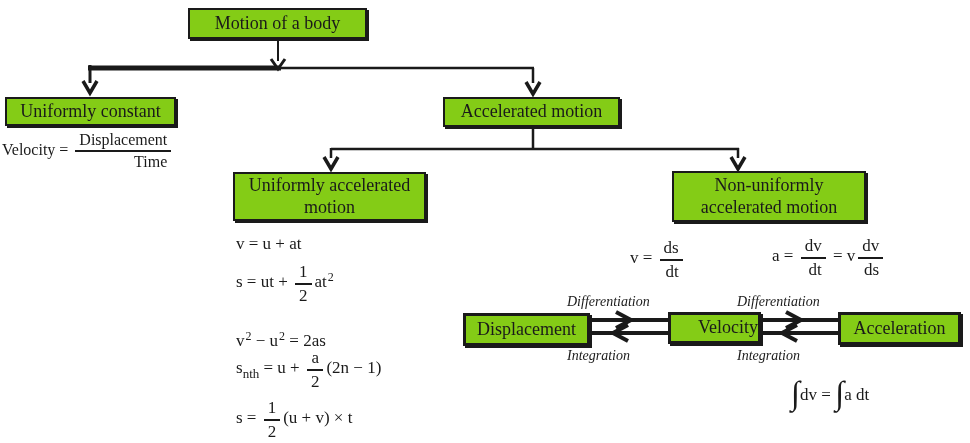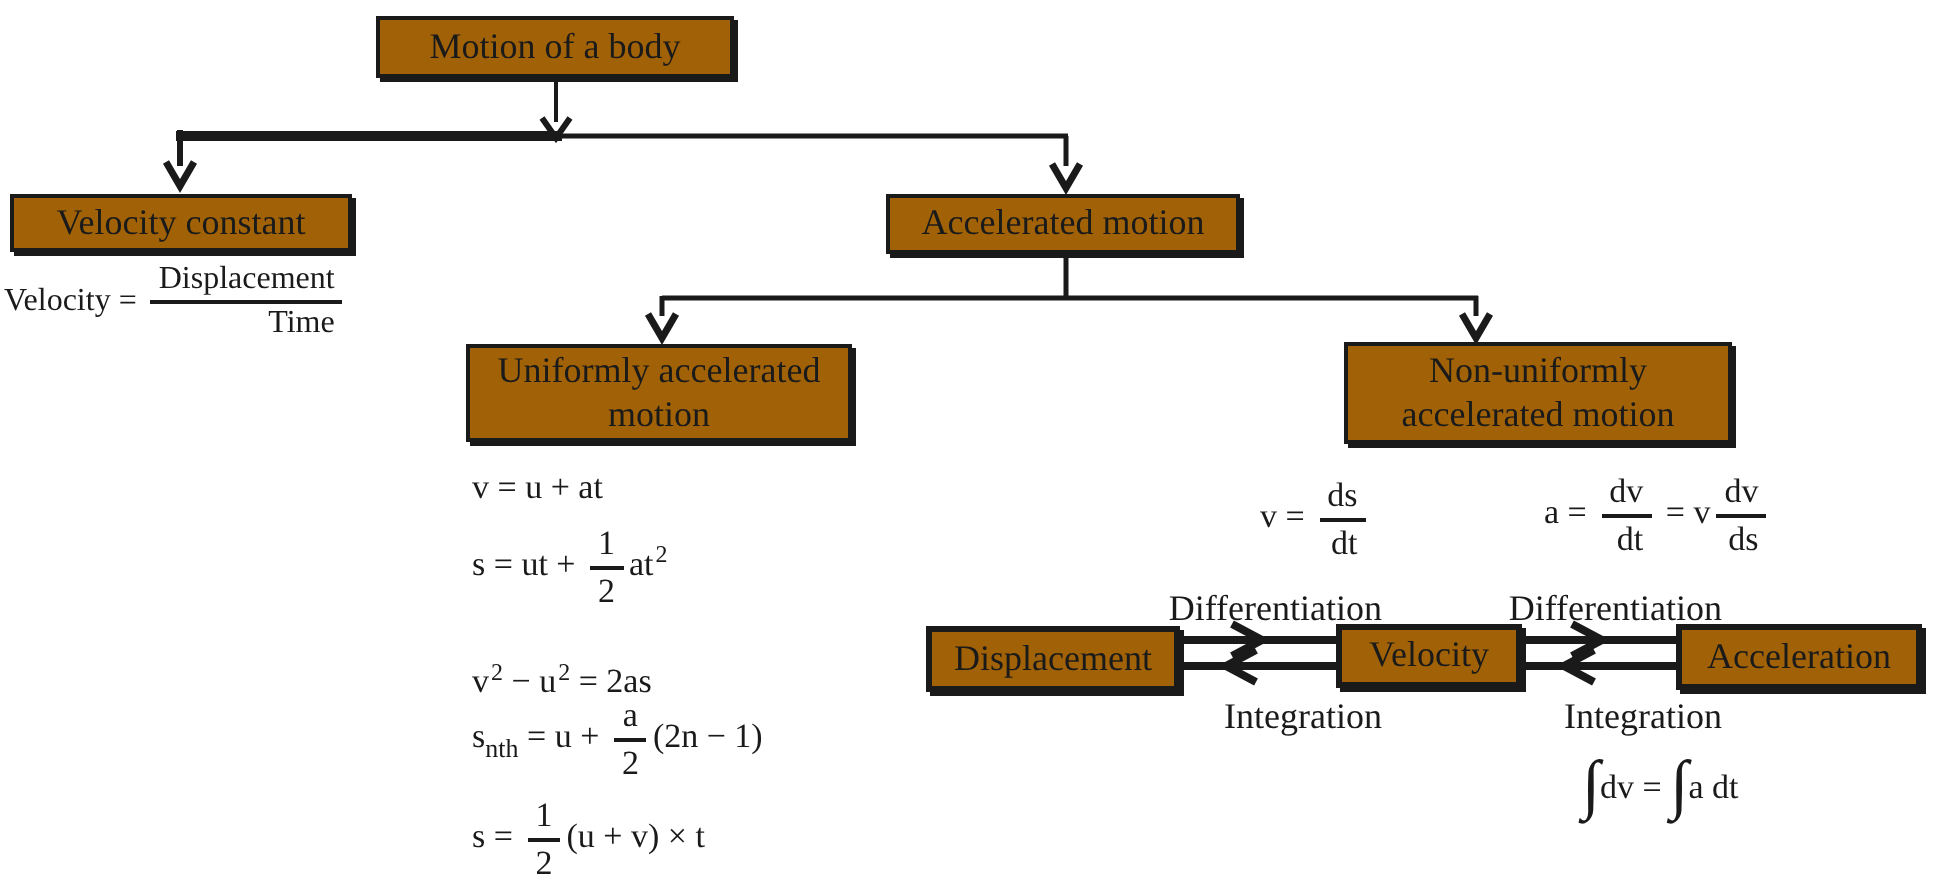--- a/index.html
+++ b/index.html
@@ -2,33 +2,33 @@
 <html><head>
 <meta charset="utf-8">
 <style>
   html,body { margin:0; padding:0; background:#fff; }
   .canvas {
     position:relative; width:970px; height:443px; background:#ffffff;
     font-family:"Liberation Serif","DejaVu Serif",serif; color:#1a1a1a; overflow:hidden;
   }
   .connectors { position:absolute; left:0; top:0; width:970px; height:443px; }
   .box {
-    position:absolute; box-sizing:border-box; background:#a16207;
+    position:absolute; box-sizing:border-box; background:#84cc16;
     border:2px solid #1a1a1a; box-shadow:2px 2px 0 #1a1a1a;
     display:flex; flex-direction:column; align-items:center; justify-content:center;
     text-align:center; font-size:18px; line-height:1.2; z-index:2; white-space:nowrap;
   }
   .chainbox { border-width:3px; box-shadow:2px 2px 0 #1a1a1a; font-size:18px; }
   #box-root        { left:188px; top:8px;   width:179px; height:31px; }
   #box-velconst    { left:5px;   top:97px;  width:171px; height:29px; }
   #box-accel       { left:443px; top:97px;  width:177px; height:30px; }
   #box-uniform     { left:233px; top:172px; width:193px; height:49px; }
   #box-nonuniform  { left:672px; top:171px; width:194px; height:51px; }
   #box-displacement{ left:463px; top:313px; width:127px; height:33px; }
-  #box-velocity    { left:668px; top:312px; width:93px;  height:32px; }
+  #box-velocity    { left:668px; top:312px; width:93px;  height:32px;align-items:flex-end; }
   #box-acceleration{ left:838px; top:312px; width:123px; height:33px; }
 
   .formula { position:absolute; white-space:nowrap; font-size:17px; z-index:2; line-height:1.2; }
   .frac { display:inline-block; vertical-align:middle; text-align:center; margin:0 3px; line-height:1.15; }
   .frac .num { display:block; padding:0 4px 1px 4px; border-bottom:2px solid #1a1a1a; }
   .frac .den { display:block; padding:1px 4px 0 4px;text-align:right; }
   sup { font-size:12px; vertical-align:6px; margin-left:1px; }
   sub { font-size:13px; vertical-align:-5px; }
   .int { font-size:33px; line-height:1; vertical-align:-4px; }
 
@@ -36,21 +36,21 @@
   #f-eq1      { left:236px; top:234px; }
   #f-eq2      { left:236px; top:262px; }
   #f-eq3      { left:236px; top:329px; }
   #f-eq4      { left:236px; top:348px; }
   #f-eq5      { left:236px; top:398px; }
   #f-veq      { left:630px; top:238px; }
   #f-aeq      { left:772px; top:236px; }
   #f-int-left { left:581px; top:377px; }
   #f-int-right{ left:755px; top:377px;margin-left:36px; }
 
-  .conn-label { position:absolute; width:124px; text-align:right; font-size:18px; z-index:2; }
+  .conn-label { position:absolute; width:124px; text-align:left; font-size:14px; z-index:2;font-style:italic; }
   #lbl-diff-1 { left:567px; top:294px; }
   #lbl-diff-2 { left:737px; top:294px; }
   #lbl-int-1  { left:567px; top:348px; }
   #lbl-int-2  { left:737px; top:348px; }
 </style>
 </head>
 <body>
 
 <div class="canvas">
 
@@ -78,21 +78,21 @@
       <line x1="760" y1="333" x2="839" y2="333" stroke-width="4"></line>
       <path d="M786,312 L801,320 L786,328" stroke-width="4"></path>
       <path d="M797,325 L782,333 L797,341" stroke-width="4"></path>
     </g>
   </svg>
 
   <div class="box" id="box-root">
     <span>Motion of a body</span>
   </div>
   <div class="box" id="box-velconst">
-    <span>Velocity constant</span>
+    <span>Uniformly constant</span>
   </div>
   <div class="box" id="box-accel">
     <span>Accelerated motion</span>
   </div>
   <div class="box" id="box-uniform">
     <span>Uniformly accelerated</span>
     <span>motion</span>
   </div>
   <div class="box" id="box-nonuniform">
     <span>Non-uniformly</span>

